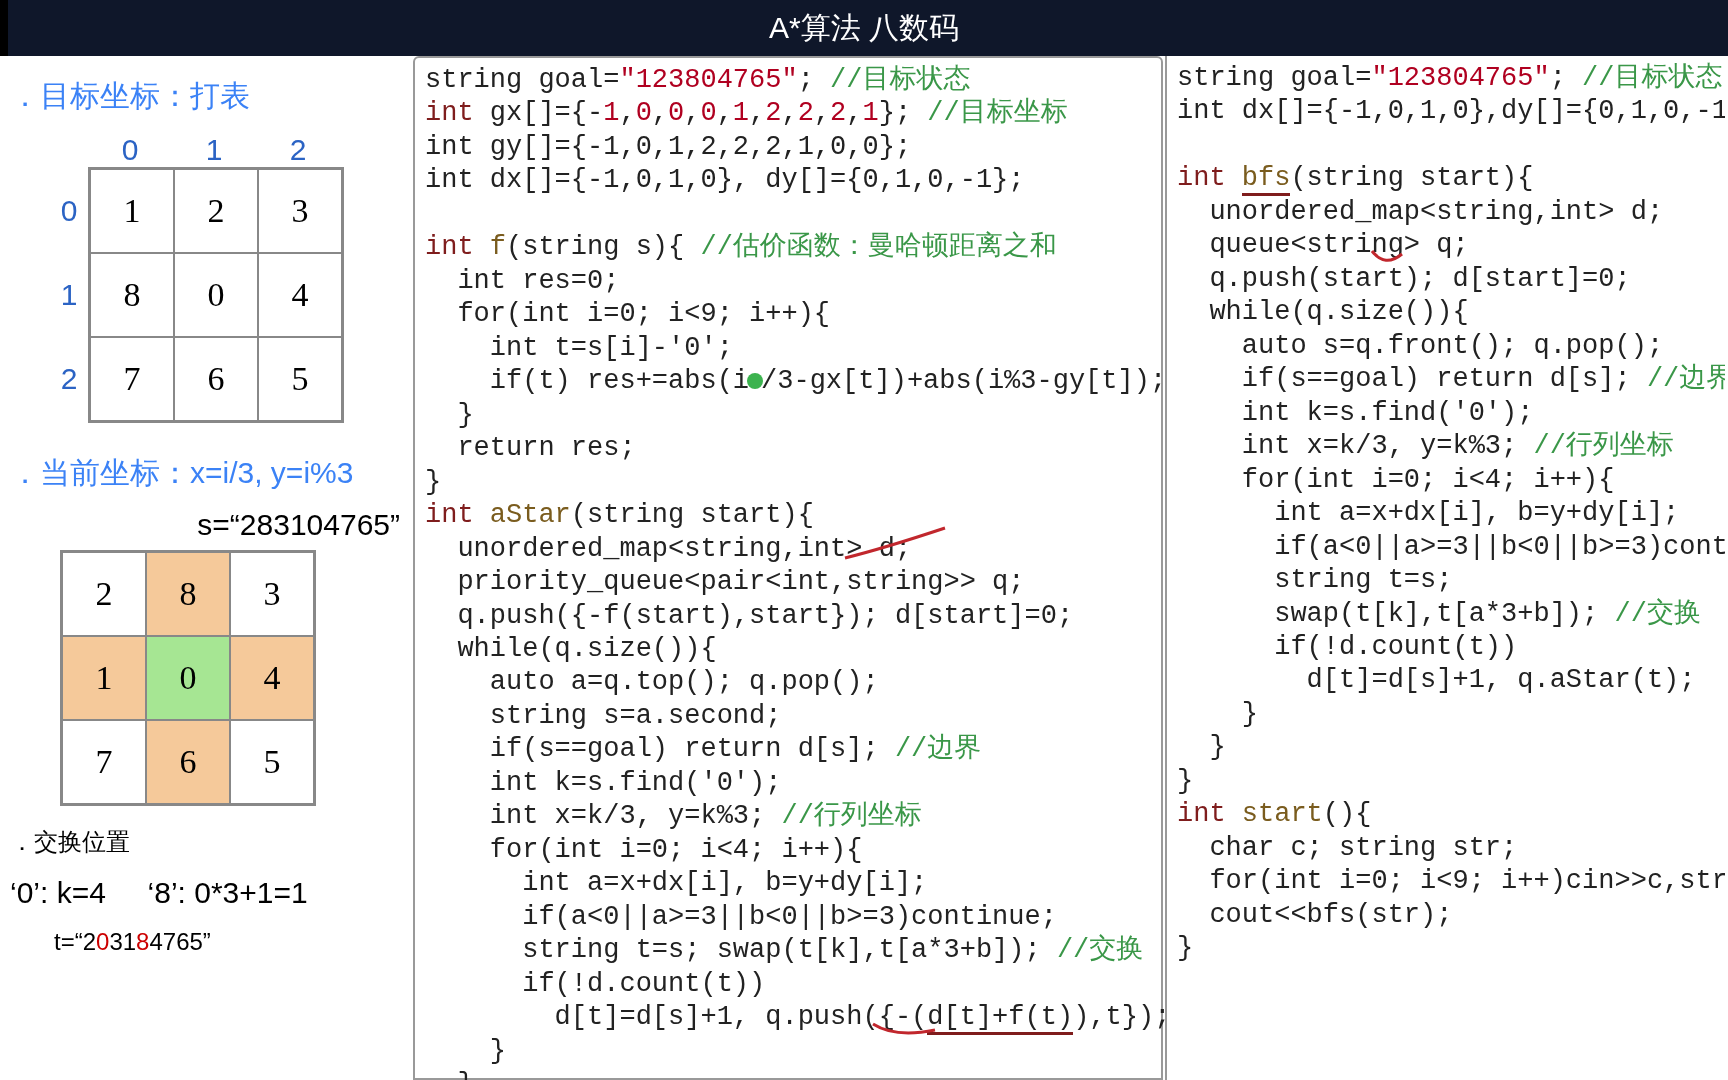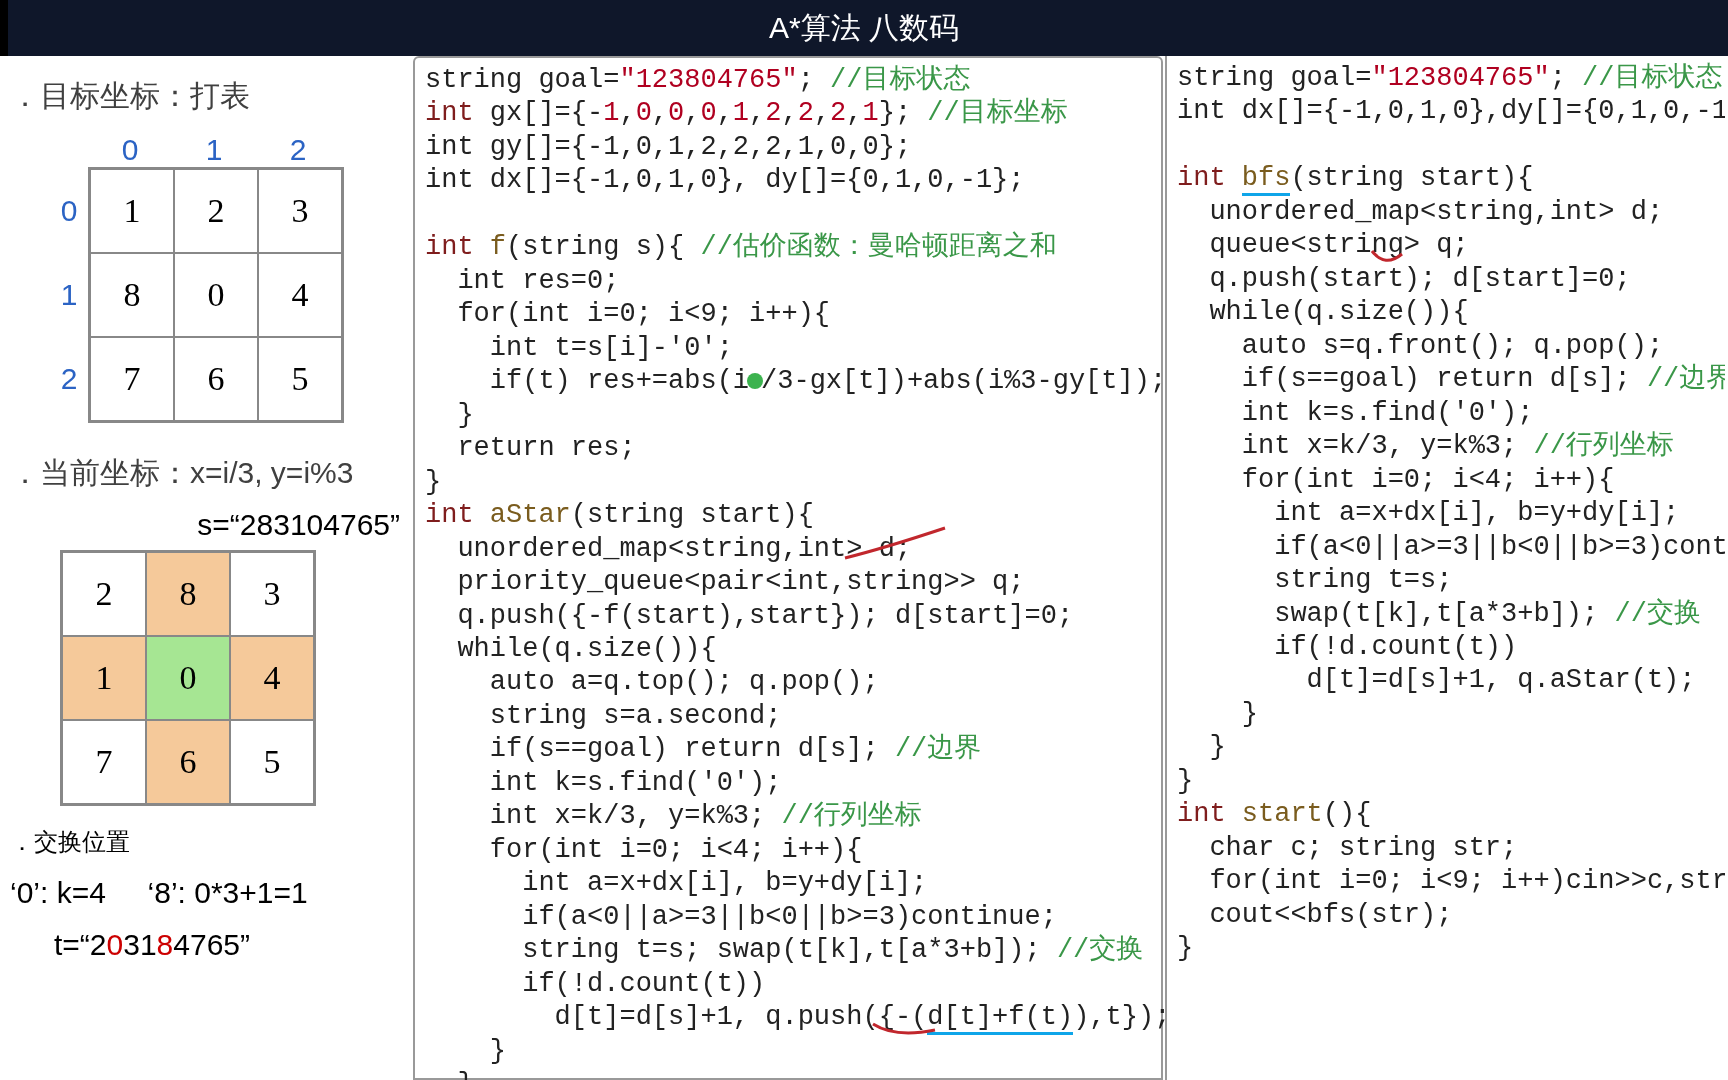--- a/index.html
+++ b/index.html
@@ -36,21 +36,21 @@
   }
   .left-pane {
     position: absolute;
     left: 0; top: 0;
     width: 410px;
     height: 100%;
     padding: 20px 10px 10px 10px;
   }
   .left-pane .section-label {
     font-size: 30px;
-    color: #404040;
+    color: #3b82f6;
     margin-bottom: 8px;
   }
   .grid-wrap { margin: 10px 0 0 40px; }
   .axis-row { display: flex; }
   .axis-cell {
     width: 84px; height: 40px;
     display: flex; align-items: flex-end; justify-content: center;
     font-size: 30px; color: #2b63c4;
   }
   .axis-col {
@@ -68,21 +68,21 @@
     display: flex; align-items: center; justify-content: center;
     font-size: 34px; font-family: "Times New Roman", serif;
     background: #fff;
   }
   .grid3 .cell.orange { background: #f5c99a; }
   .grid3 .cell.green  { background: #a6e693; }
   .row-with-axis { display: flex; align-items: center; }
   .s-line { font-size: 30px; margin: 14px 0 8px 50px; text-align: right; }
   .swap-label { font-size: 24px; margin-top: 20px; }
   .k-line { font-size: 30px; margin-top: 18px; }
-  .t-line { font-size: 30px; margin-top: 18px; margin-left: 44px; }
+  .t-line { font-size: 24px; margin-top: 18px; margin-left: 44px; }
   .t-line .red { color: #c00; }
   .middle-pane {
     position: absolute;
     left: 413px; top: 0;
     width: 750px; height: 100%;
     border: 2px solid #999;
     border-radius: 6px 6px 0 0;
     background: #fff;
   }
   .right-pane {
@@ -104,21 +104,21 @@
   .kw { color: #7f1d1d; }
   .str { color: #b00020; }
   .num { color: #b00020; }
   .fn  { color: #7a5c1e; }
   .cm  { color: #3a9748; }
   .dot-cursor {
     display:inline-block; width:16px; height:16px; background:#3cb34f;
     border-radius:50%; vertical-align:middle; margin:0 -2px;
   }
   
-  .red-under { border-bottom: 3px solid #0ea5e9; }
+  .red-under { border-bottom: 3px solid #7f1d1d; }
   svg.anno { position:absolute; pointer-events:none; }
 </style>
 </head>
 <body>
 
 <div class="top-bar">
   <span>A*算法 八数码</span>
 </div>
 
 <div class="content">

